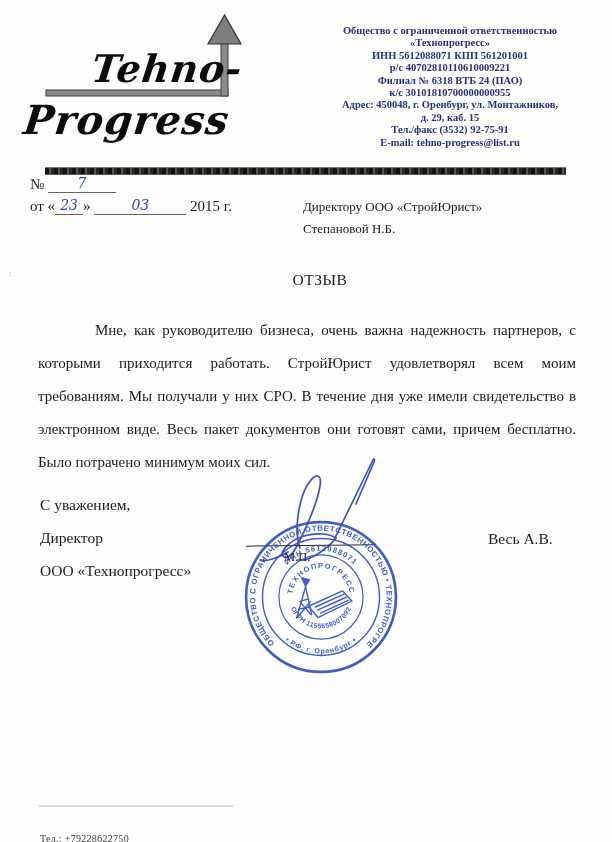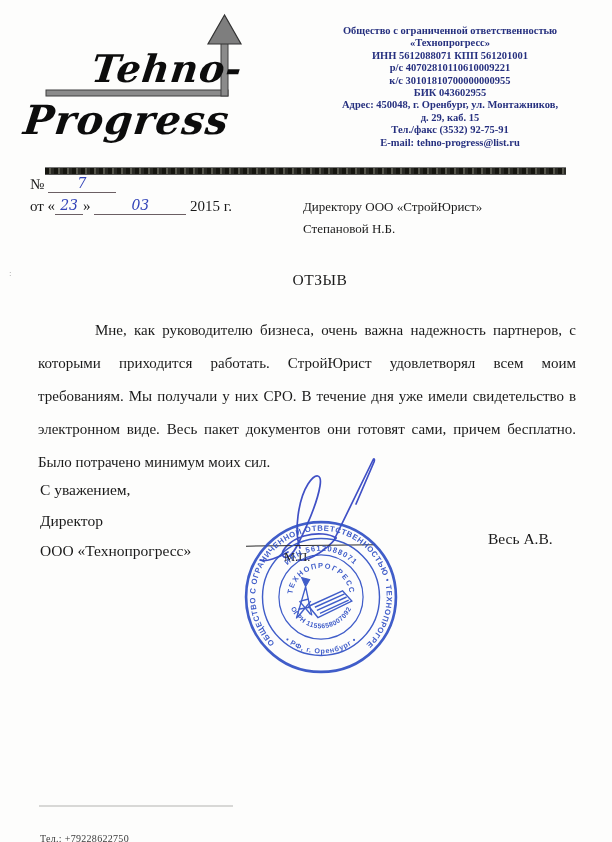--- a/index.html
+++ b/index.html
@@ -38,21 +38,21 @@
   
   .addressee { position:absolute; left:303px; top:196px; width:260px; font-size:13px; line-height:22px; }
   .addressee .line2 { text-align:left; }
   
   .doc-title { position:absolute; left:0; top:271px; width:612px; text-align:center;
     font-size:15.5px; letter-spacing:0.5px;padding-left:28px; }
   .body-par { position:absolute; left:38px; top:314px; width:538px;
     font-size:15px; line-height:33px; text-align:justify; text-indent:57px; }
   
   .closing { position:absolute; left:40px; top:481px; font-size:15.5px; }
-  .closing div { margin-bottom:12.5px; }
+  .closing div { margin-bottom:12.5px;margin-top:15px; }
   .sign-name { position:absolute; left:488px; top:530px; font-size:15.5px; }
   .sign-line { position:absolute; left:246px; top:545px; width:129px; height:0;
     border-top:1.6px solid #2a2a2a; transform:rotate(-0.6deg); }
   .mp-label { position:absolute; left:284px; top:550px; font-size:12.5px; color:#222; }
   .signature-svg { position:absolute; left:248px; top:452px; }
   .stamp-svg { position:absolute; left:243px; top:519px; opacity:0.92; }
   .stamp-text { font-family:"Liberation Sans", sans-serif; font-weight:bold; }
   
   .footer-phone { position:absolute; left:40px; top:793px; font-size:10px; color:#3a3a3a; letter-spacing:0.3px;margin-top:40px; }
   .footer-line { position:absolute; left:39px; top:805px; width:194px; height:2px; background:#c8c8c6; opacity:0.7; }
@@ -71,22 +71,22 @@
     </svg>
     <div class="logo-line l1">Tehno-</div>
     <div class="logo-line l2">Progress</div>
   </div>
 
   <div class="company-block">
     <div>Общество с ограниченной ответственностью</div>
     <div>«Технопрогресс»</div>
     <div>ИНН 5612088071   КПП 561201001</div>
     <div>р/с  40702810110610009221</div>
+    <div>Филиал № 6318 ВТБ 24 (ПАО)</div>
     <div>к/с  30101810700000000955</div>
-    <div>БИК  043602955</div>
     <div>Адрес: 450048, г. Оренбург, ул. Монтажников,</div>
     <div>д. 29, каб. 15</div>
     <div>Тел./факс (3532) 92-75-91</div>
     <div>E-mail:  tehno-progress@list.ru</div>
   </div>
 
   <div class="separator-bar"></div>
 
   <div class="ref-block">
     <div class="ref-row">

